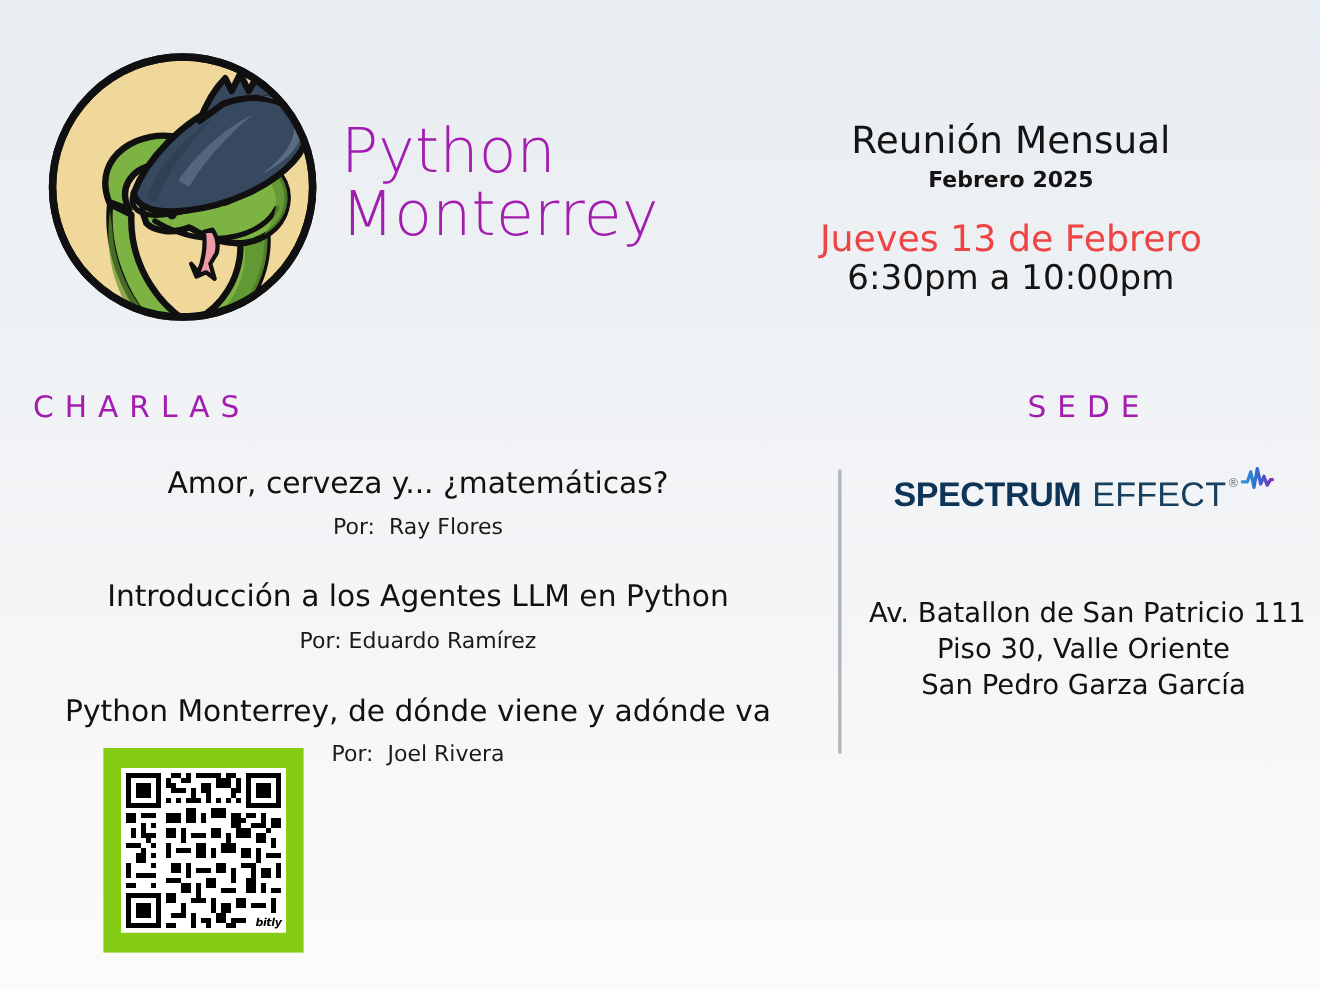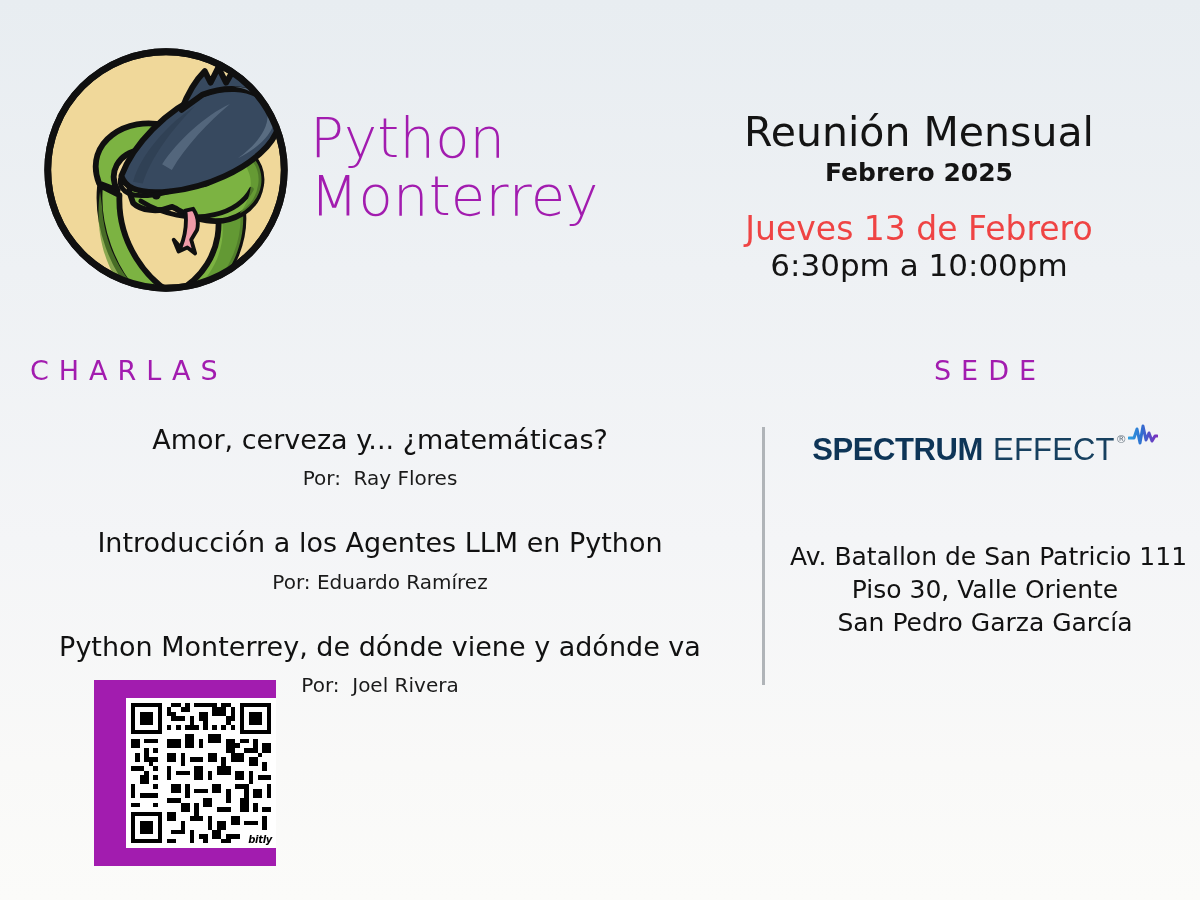--- a/index.html
+++ b/index.html
@@ -59,28 +59,28 @@
   }
 
   .event-block {
     position: absolute;
     right: 46px;
     top: 110px;
     width: 470px;
     text-align: center;
   }
   .event-title {
-    font-size: 41px;
+    font-size: 34px;
     font-weight: 400;
     color: #141414;
     line-height: 1.08;
     white-space: nowrap;
   }
   .event-month {
-    font-size: 25px;
+    font-size: 20px;
     font-weight: 700;
     color: #141414;
     margin-top: 4px;
   }
   .event-date {
     font-size: 33px;
     font-weight: 400;
     color: #ef4444;
     margin-top: 24px;
     line-height: 1.12;
@@ -204,24 +204,24 @@
     white-space: nowrap;
   }
 
   
   .qr-card {
     position: absolute;
     left: 94px;
     top: 680px;
     width: 182px;
     height: 186px;
-    background: #a21caf;
+    background: #84cc16;
     display: flex;
     align-items: center;
-    justify-content: flex-end;
+    justify-content: center;
   }
   .qr-inner {
     position: relative;
     width: 150px;
     height: 150px;
   }
   .qr-inner svg { display: block; }
   .qr-bitly {
     position: absolute;
     right: 2px;

